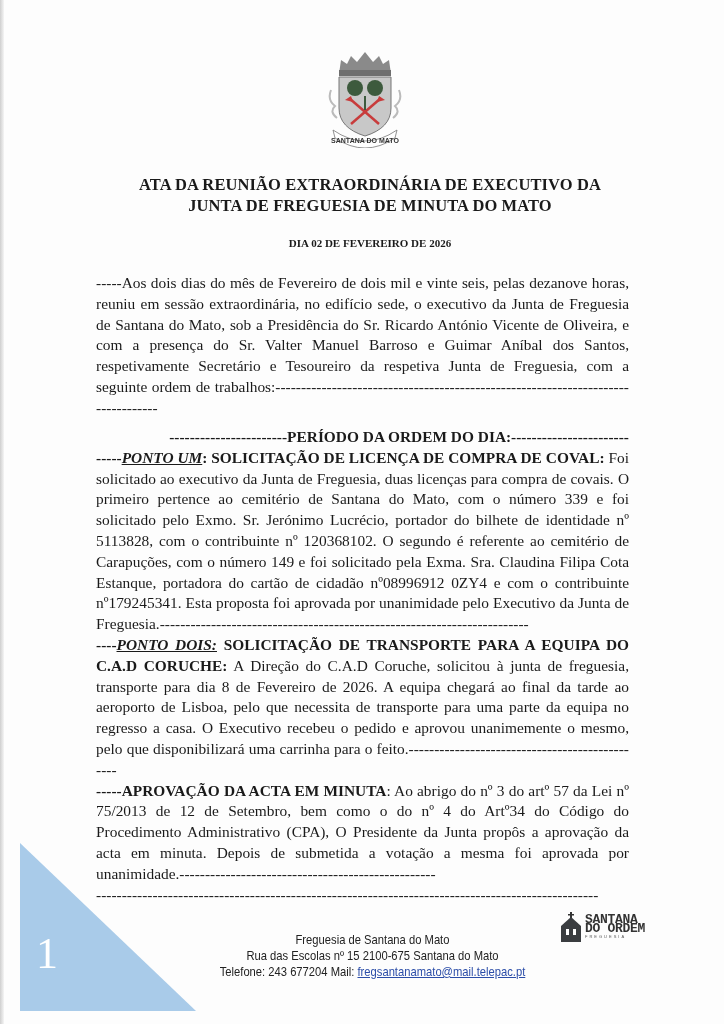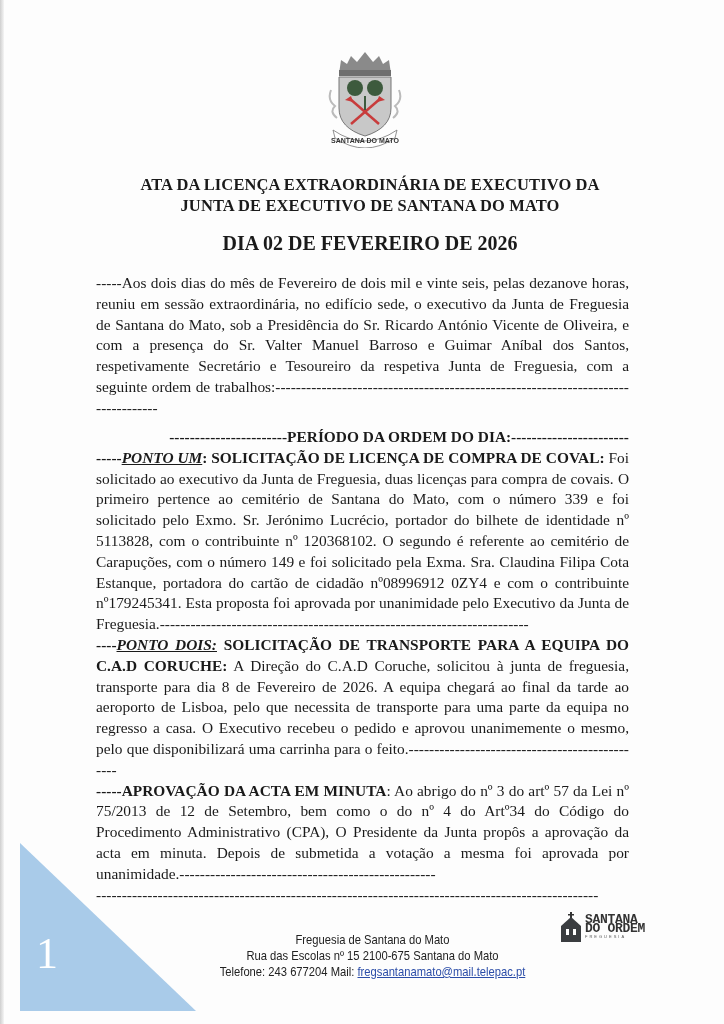--- a/index.html
+++ b/index.html
@@ -16,21 +16,21 @@
   .crest {
     position: absolute; left: 327px; top: 50px; width: 76px; height: 98px;
   }
   .title {
     position: absolute; left: 110px; width: 520px; top: 174px;
     text-align: center; font-weight: bold; font-size: 16.5px; line-height: 21px;
     letter-spacing: 0.1px;
   }
   .date {
     position: absolute; left: 110px; width: 520px; top: 233px;
-    text-align: center; font-weight: bold; font-size: 20px; line-height: 21px;
+    text-align: center; font-weight: bold; font-size: 11px; line-height: 21px;
   }
   .body {
     position: absolute; left: 96px; width: 533px;
     font-size: 15.4px; line-height: 20.8px; text-align: justify;
   }
   .body p { margin: 0; }
   .para1 { top: 273px; }
   .agenda { top: 427px; }
   .center { text-align: right; }
   .b { font-weight: bold; }
@@ -86,22 +86,22 @@
   <line x1="54" y1="48" x2="24" y2="74" stroke="#c83c3c" stroke-width="2.5"></line>
   <line x1="38" y1="46" x2="38" y2="60" stroke="#3d5a3d" stroke-width="2"></line>
   <path d="M18 50 l6 -4 l2 6 z" fill="#c83c3c"></path>
   <path d="M58 50 l-6 -4 l-2 6 z" fill="#c83c3c"></path>
 
   <path d="M6 80 Q38 102 70 80 L68 88 Q38 108 8 88 Z" fill="#ffffff" stroke="#777" stroke-width="0.8"></path>
   <text x="38" y="93" font-size="7" text-anchor="middle" font-family="Liberation Sans, sans-serif" font-weight="bold" fill="#333">SANTANA DO MATO</text>
 </svg>
 
 <div class="title">
-  <div>ATA DA LICENÇA EXTRAORDINÁRIA DE EXECUTIVO DA</div>
-  <div>JUNTA DE EXECUTIVO DE SANTANA DO MATO</div>
+  <div>ATA DA REUNIÃO EXTRAORDINÁRIA DE EXECUTIVO DA</div>
+  <div>JUNTA DE FREGUESIA DE MINUTA DO MATO</div>
 </div>
 <div class="date">DIA 02 DE FEVEREIRO DE 2026</div>
 
 <div class="body para1">
   <p><span>-----Aos dois dias do mês de Fevereiro de dois mil e vinte seis, pelas dezanove horas, reuniu em sessão extraordinária, no edifício sede, o executivo da Junta de Freguesia de Santana do Mato, sob a Presidência do Sr. Ricardo António Vicente de Oliveira, e com a presença do Sr. Valter Manuel Barroso e Guimar Aníbal dos Santos, respetivamente Secretário e Tesoureiro da respetiva Junta de Freguesia, com a seguinte ordem de trabalhos:</span><span>---------------------------------------------------------------------------------</span></p>
 </div>
 
 <div class="body agenda">
   <p class="b center dashline">-----------------------PERÍODO DA ORDEM DO DIA:-----------------------</p>
 

